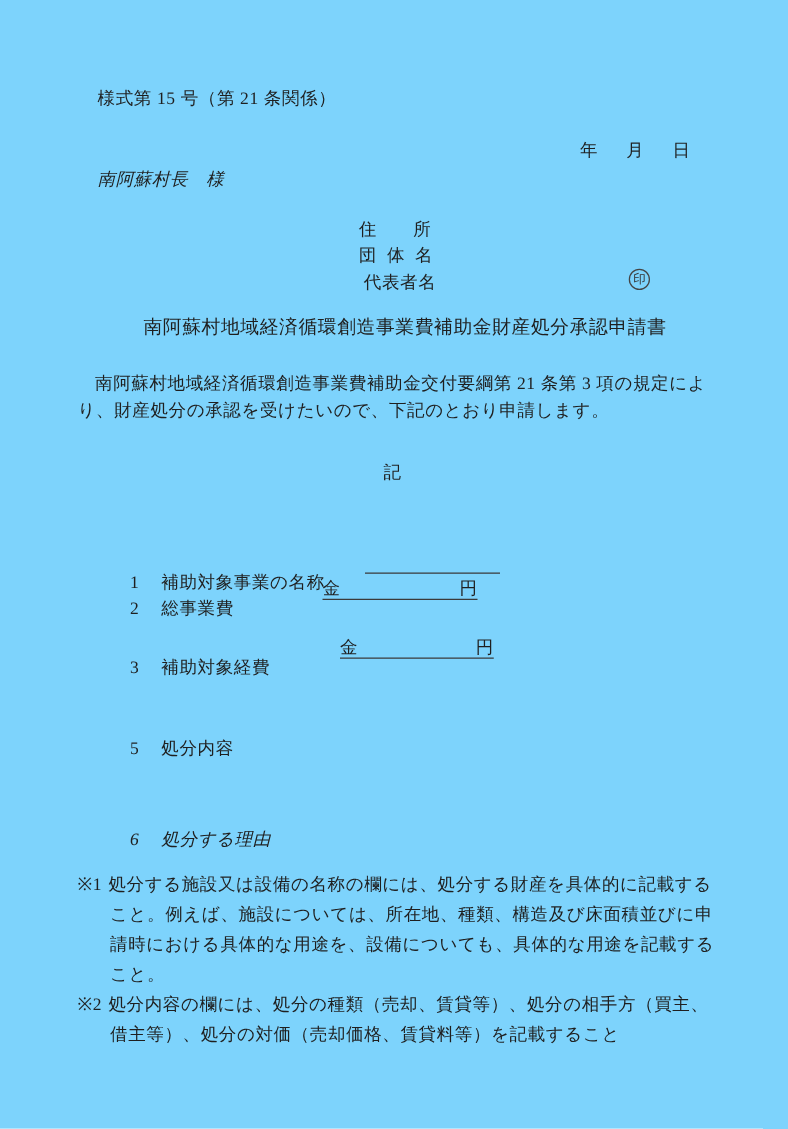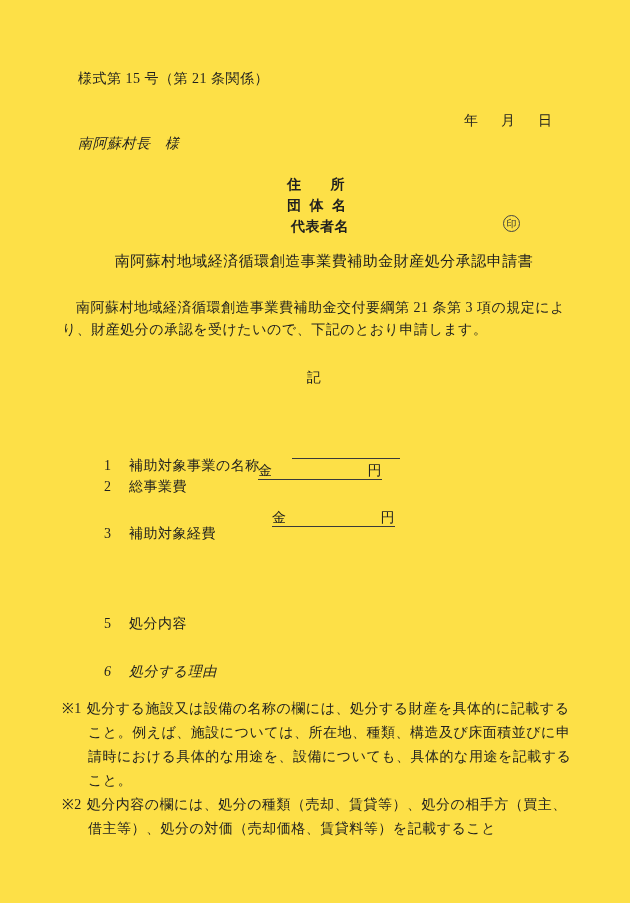--- a/index.html
+++ b/index.html
@@ -1,28 +1,28 @@
 <!DOCTYPE html>
 <html><head>
 <meta charset="utf-8">
 <style>
   * { margin:0; padding:0; box-sizing:border-box; }
   html,body { background:#ffffff; }
   .page {
-    position:relative; width:630px; height:903px; background:#fde047;
+    position:relative; width:630px; height:903px; background:#7dd3fc;
     font-family:"Liberation Serif","DejaVu Serif",serif;
     color:#1f1f1f; font-size:14px; overflow:hidden;
   }
   .abs { position:absolute; white-space:pre; letter-spacing:0.5px; }
   .center-line { position:absolute; text-align:center; letter-spacing:0.5px; white-space:pre; }
   .title-line { left:9px; width:630px; top:252px; font-size:15px; }
   .record-line { left:0px; width:628px; top:369px; }
   .date-line { position:absolute; left:464px; top:112px; display:flex; gap:23px; }
   .applicant-block { position:absolute; left:287px; top:174px; line-height:21px; }
-  .applicant-block div { white-space:pre; letter-spacing:0.5px;font-weight:bold; }
+  .applicant-block div { white-space:pre; letter-spacing:0.5px; }
   .org-line { word-spacing:4px; }
   .rep-line { padding-left:4px; }
   .seal-circle {
     position:absolute; left:503px; top:215px;
     width:17px; height:17px; border:1px solid #444; border-radius:50%;
     display:flex; align-items:center; justify-content:center;
     font-size:10px; line-height:1; color:#333;
   }
   .para {
     position:absolute; left:62px; top:297px; width:512px;
@@ -87,21 +87,21 @@
 
   <div class="item-row" style="top:509px;">
     <span class="item-num">3</span><span>補助対象経費</span>
     <span class="money money-item3">
       <span>金</span>
       <span>円</span>
     </span>
   </div>
 
 
-  <div class="item-row" style="top:599px;">
+  <div class="item-row" style="top:574px;">
     <span class="item-num">5</span><span>処分内容</span>
   </div>
 
   <div class="item-row" style="top:647px;font-style:italic;">
     <span class="item-num">6</span><span>処分する理由</span>
   </div>
 
   <div class="notes">
     <p class="note"><span class="note-marker">※1</span><span>処分する施設又は設備の名称の欄には、処分する財産を具体的に記載すること。例えば、施設については、所在地、種類、構造及び床面積並びに申請時における具体的な用途を、設備についても、具体的な用途を記載すること。</span></p>
     <p class="note"><span class="note-marker">※2</span><span>処分内容の欄には、処分の種類（売却、賃貸等）、処分の相手方（買主、借主等）、処分の対価（売却価格、賃貸料等）を記載すること</span></p>

